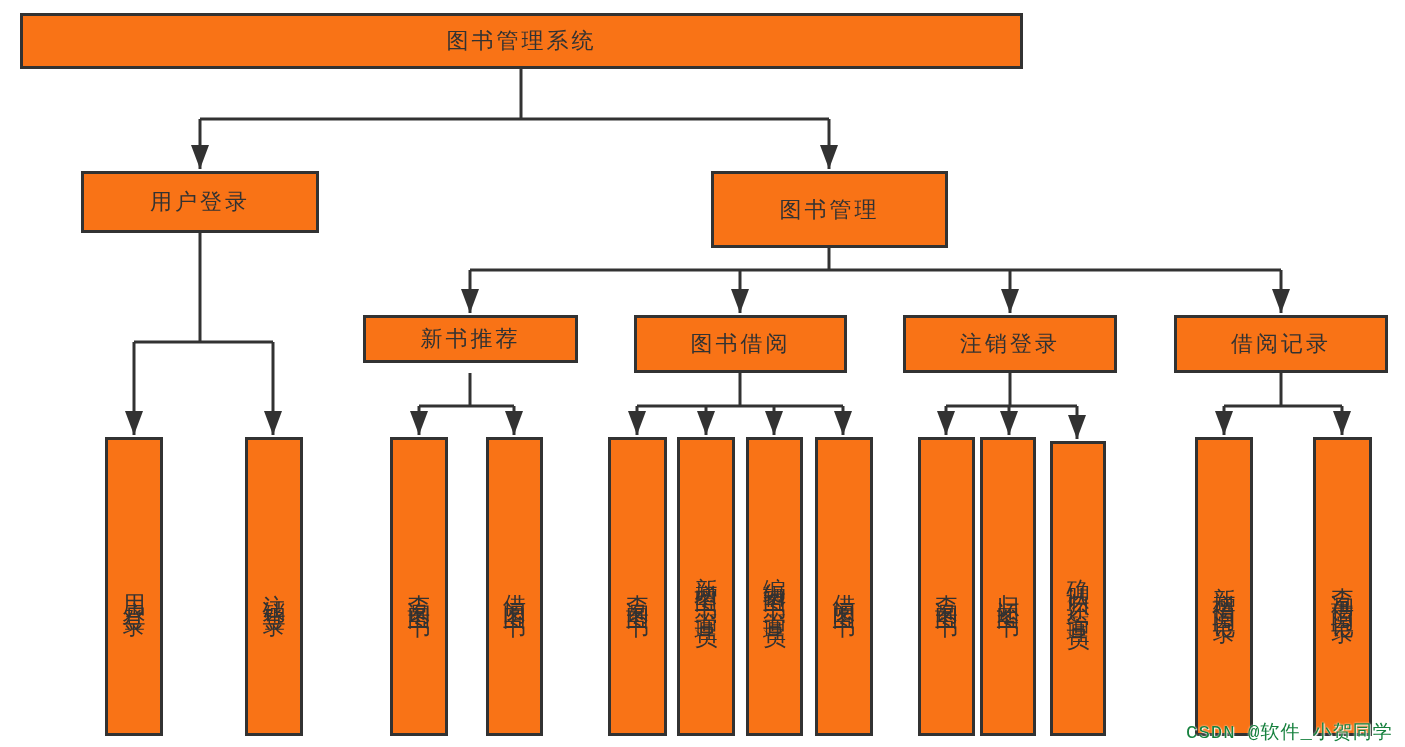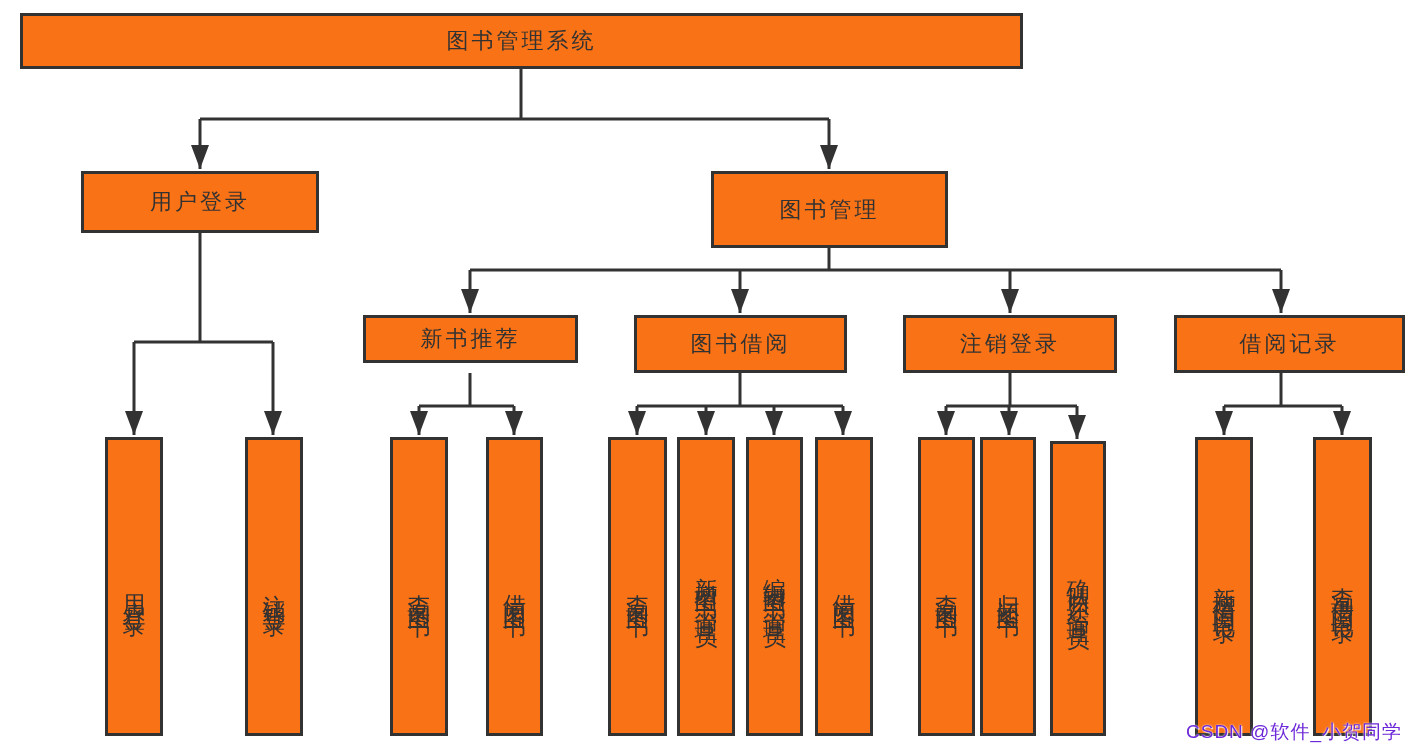--- a/index.html
+++ b/index.html
@@ -38,24 +38,25 @@
     letter-spacing: 7px;
     margin-bottom: -7px;
     white-space: nowrap;
   }
   .watermark {
     position: absolute;
     left: 1186px;
     top: 719px;
     font-size: 19px;
     letter-spacing: 1px;
-    color: #6d28d9;
+    color: #15803d;
     text-shadow: 0 0 2px #ffffff, 1px 1px 1px #ffffff;
     white-space: nowrap;
     z-index: 3;
+    font-family: Liberation Mono, monospace;
   }
 </style>
 </head>
 <body>
 
 <div class="stage">
 
   <svg class="connectors" viewBox="0 0 1405 747" xmlns="http://www.w3.org/2000/svg">
     <defs>
       <marker id="ah" markerUnits="userSpaceOnUse" markerWidth="24" markerHeight="18" refX="24" refY="9" orient="auto">
@@ -112,21 +113,21 @@
   </svg>
 
   <div class="node" style="left:20px; top:13px; width:1003px; height:56px">图书管理系统</div>
 
   <div class="node" style="left:81px; top:171px; width:238px; height:62px">用户登录</div>
   <div class="node" style="left:711px; top:171px; width:237px; height:77px">图书管理</div>
 
   <div class="node" style="left:363px; top:315px; width:215px; height:48px">新书推荐</div>
   <div class="node" style="left:634px; top:315px; width:213px; height:58px">图书借阅</div>
   <div class="node" style="left:903px; top:315px; width:214px; height:58px">注销登录</div>
-  <div class="node" style="left:1174px; top:315px; width:231px; height:58px">借阅记录</div>
+  <div class="node" style="left:1174px; top:315px; width:214px; height:58px">借阅记录</div>
 
   <div class="node vnode" style="left:105px; top:437px; width:58px; height:299px">
     <span class="vtext">用户登录</span>
   </div>
   <div class="node vnode" style="left:245px; top:437px; width:58px; height:299px">
     <span class="vtext">注销登录</span>
   </div>
 
   <div class="node vnode" style="left:390px; top:437px; width:58px; height:299px">
     <span class="vtext">查询图书</span>

